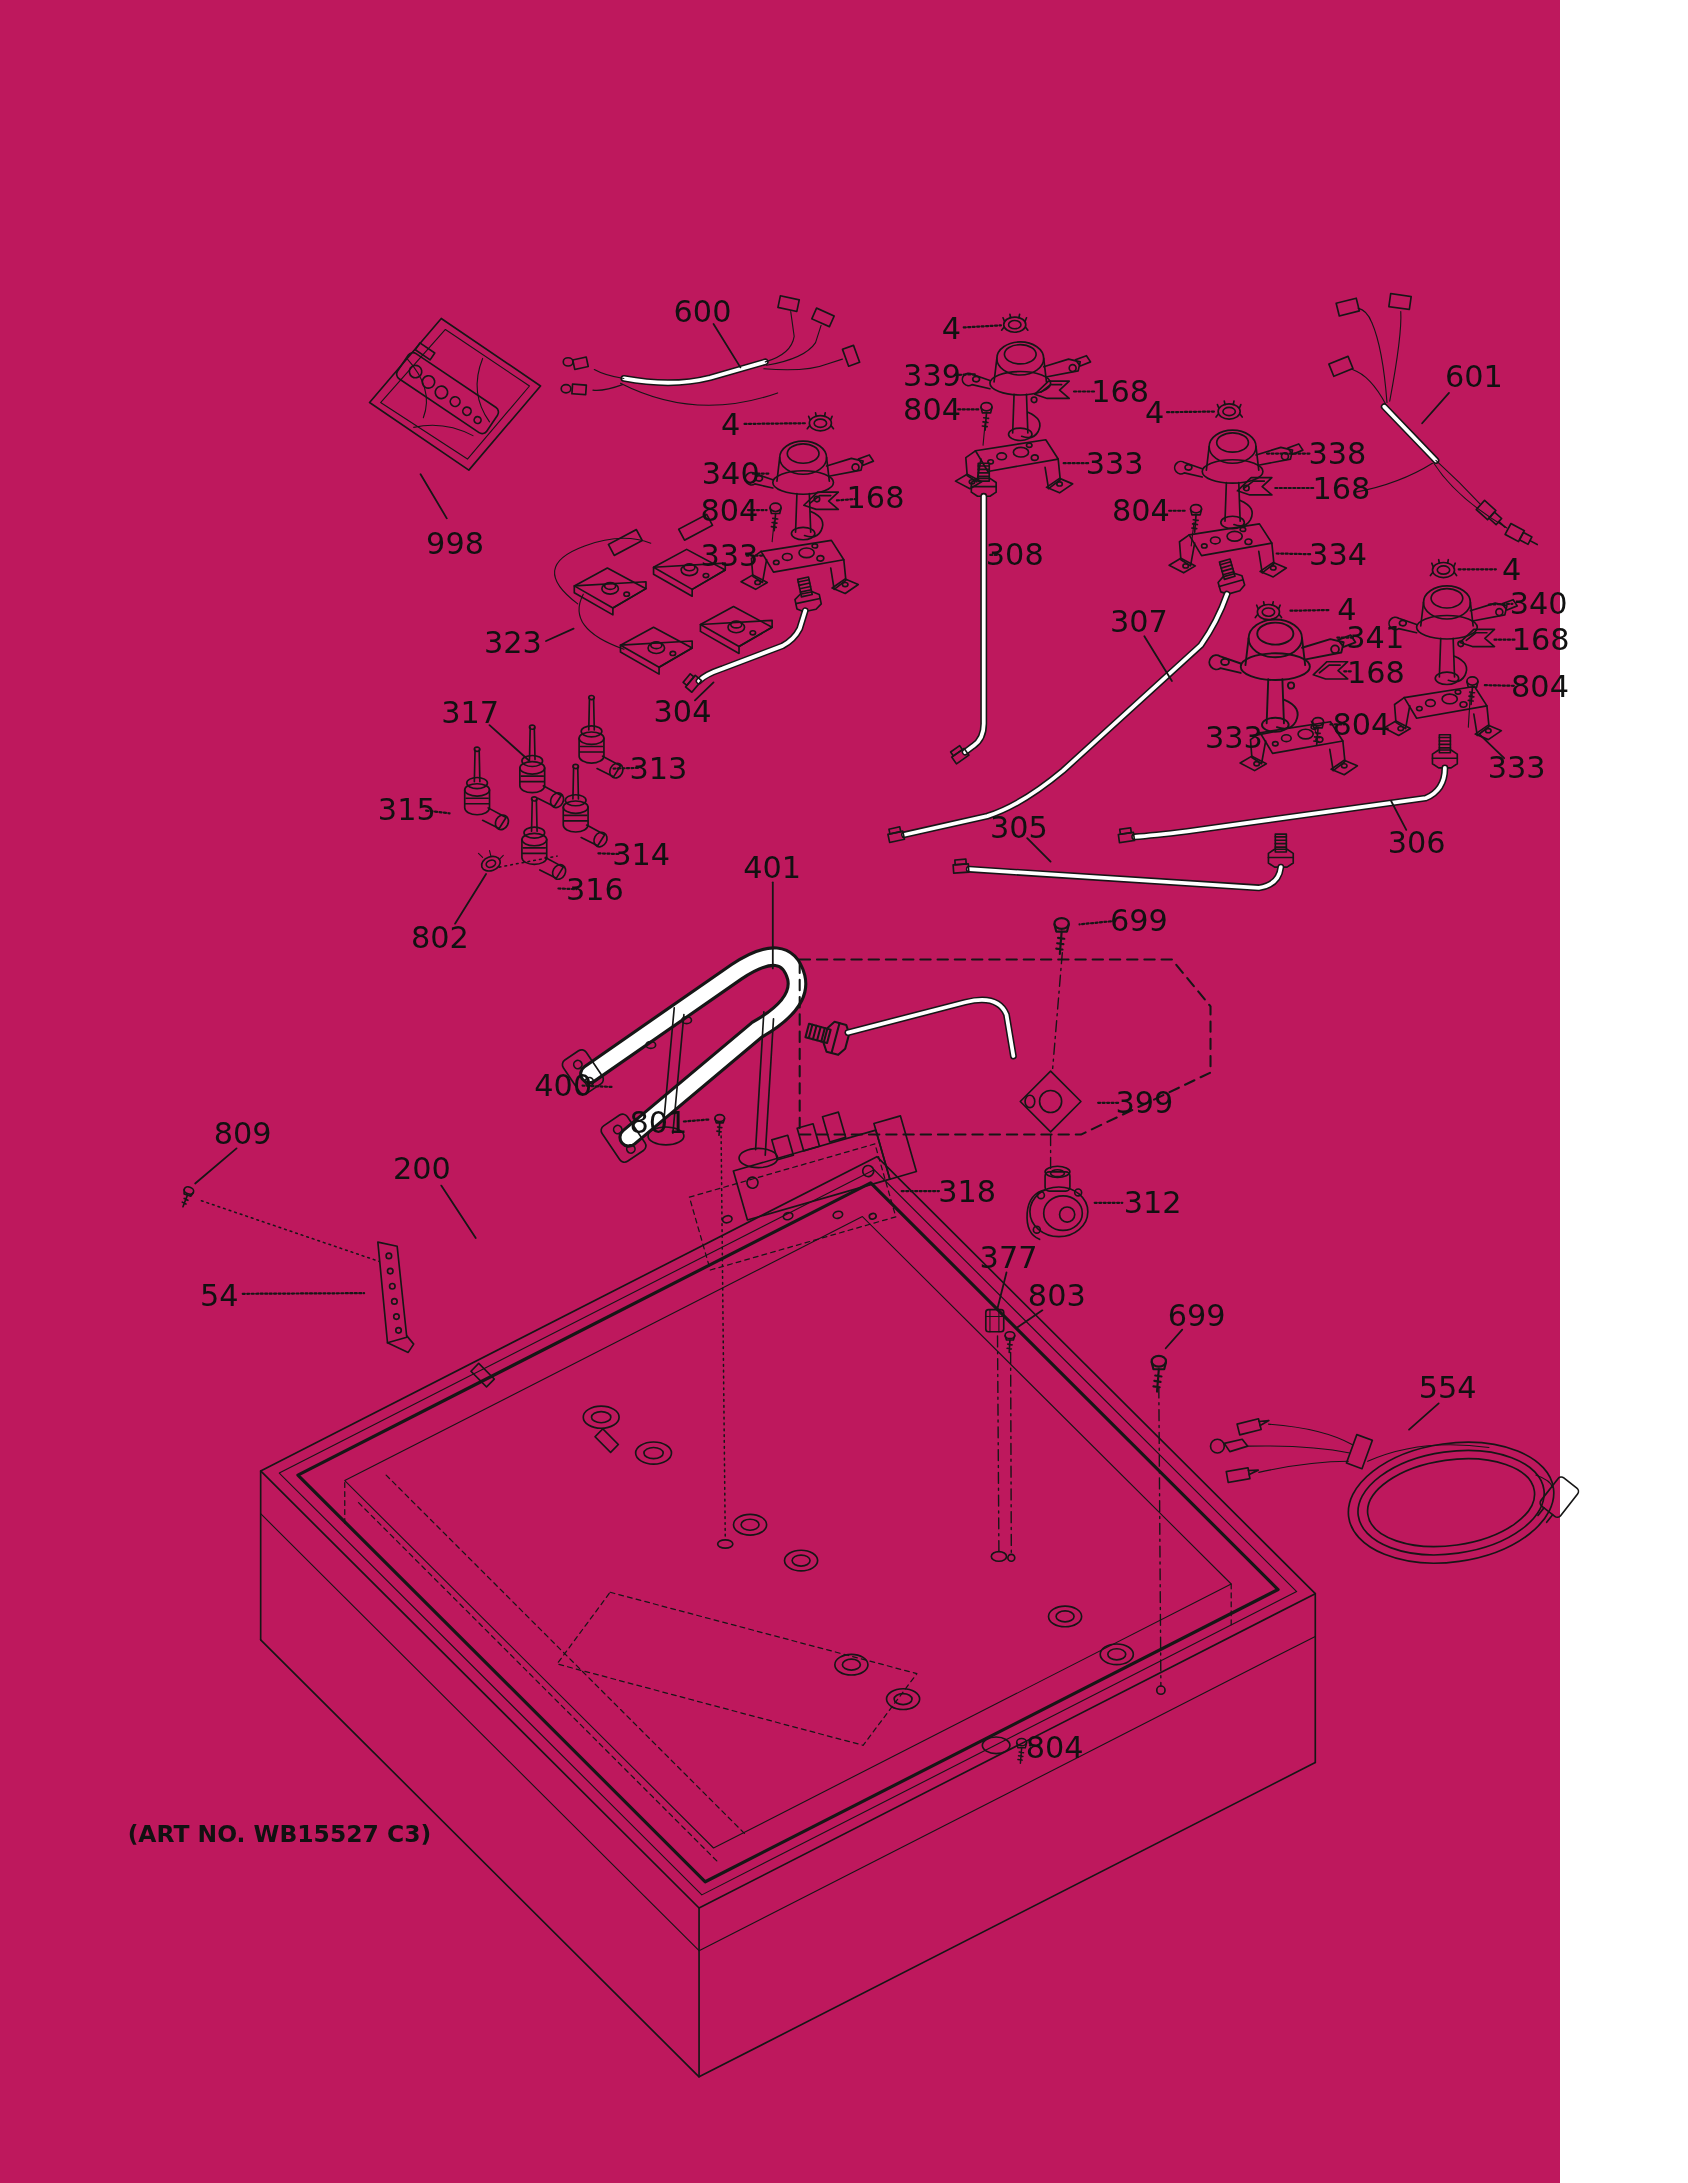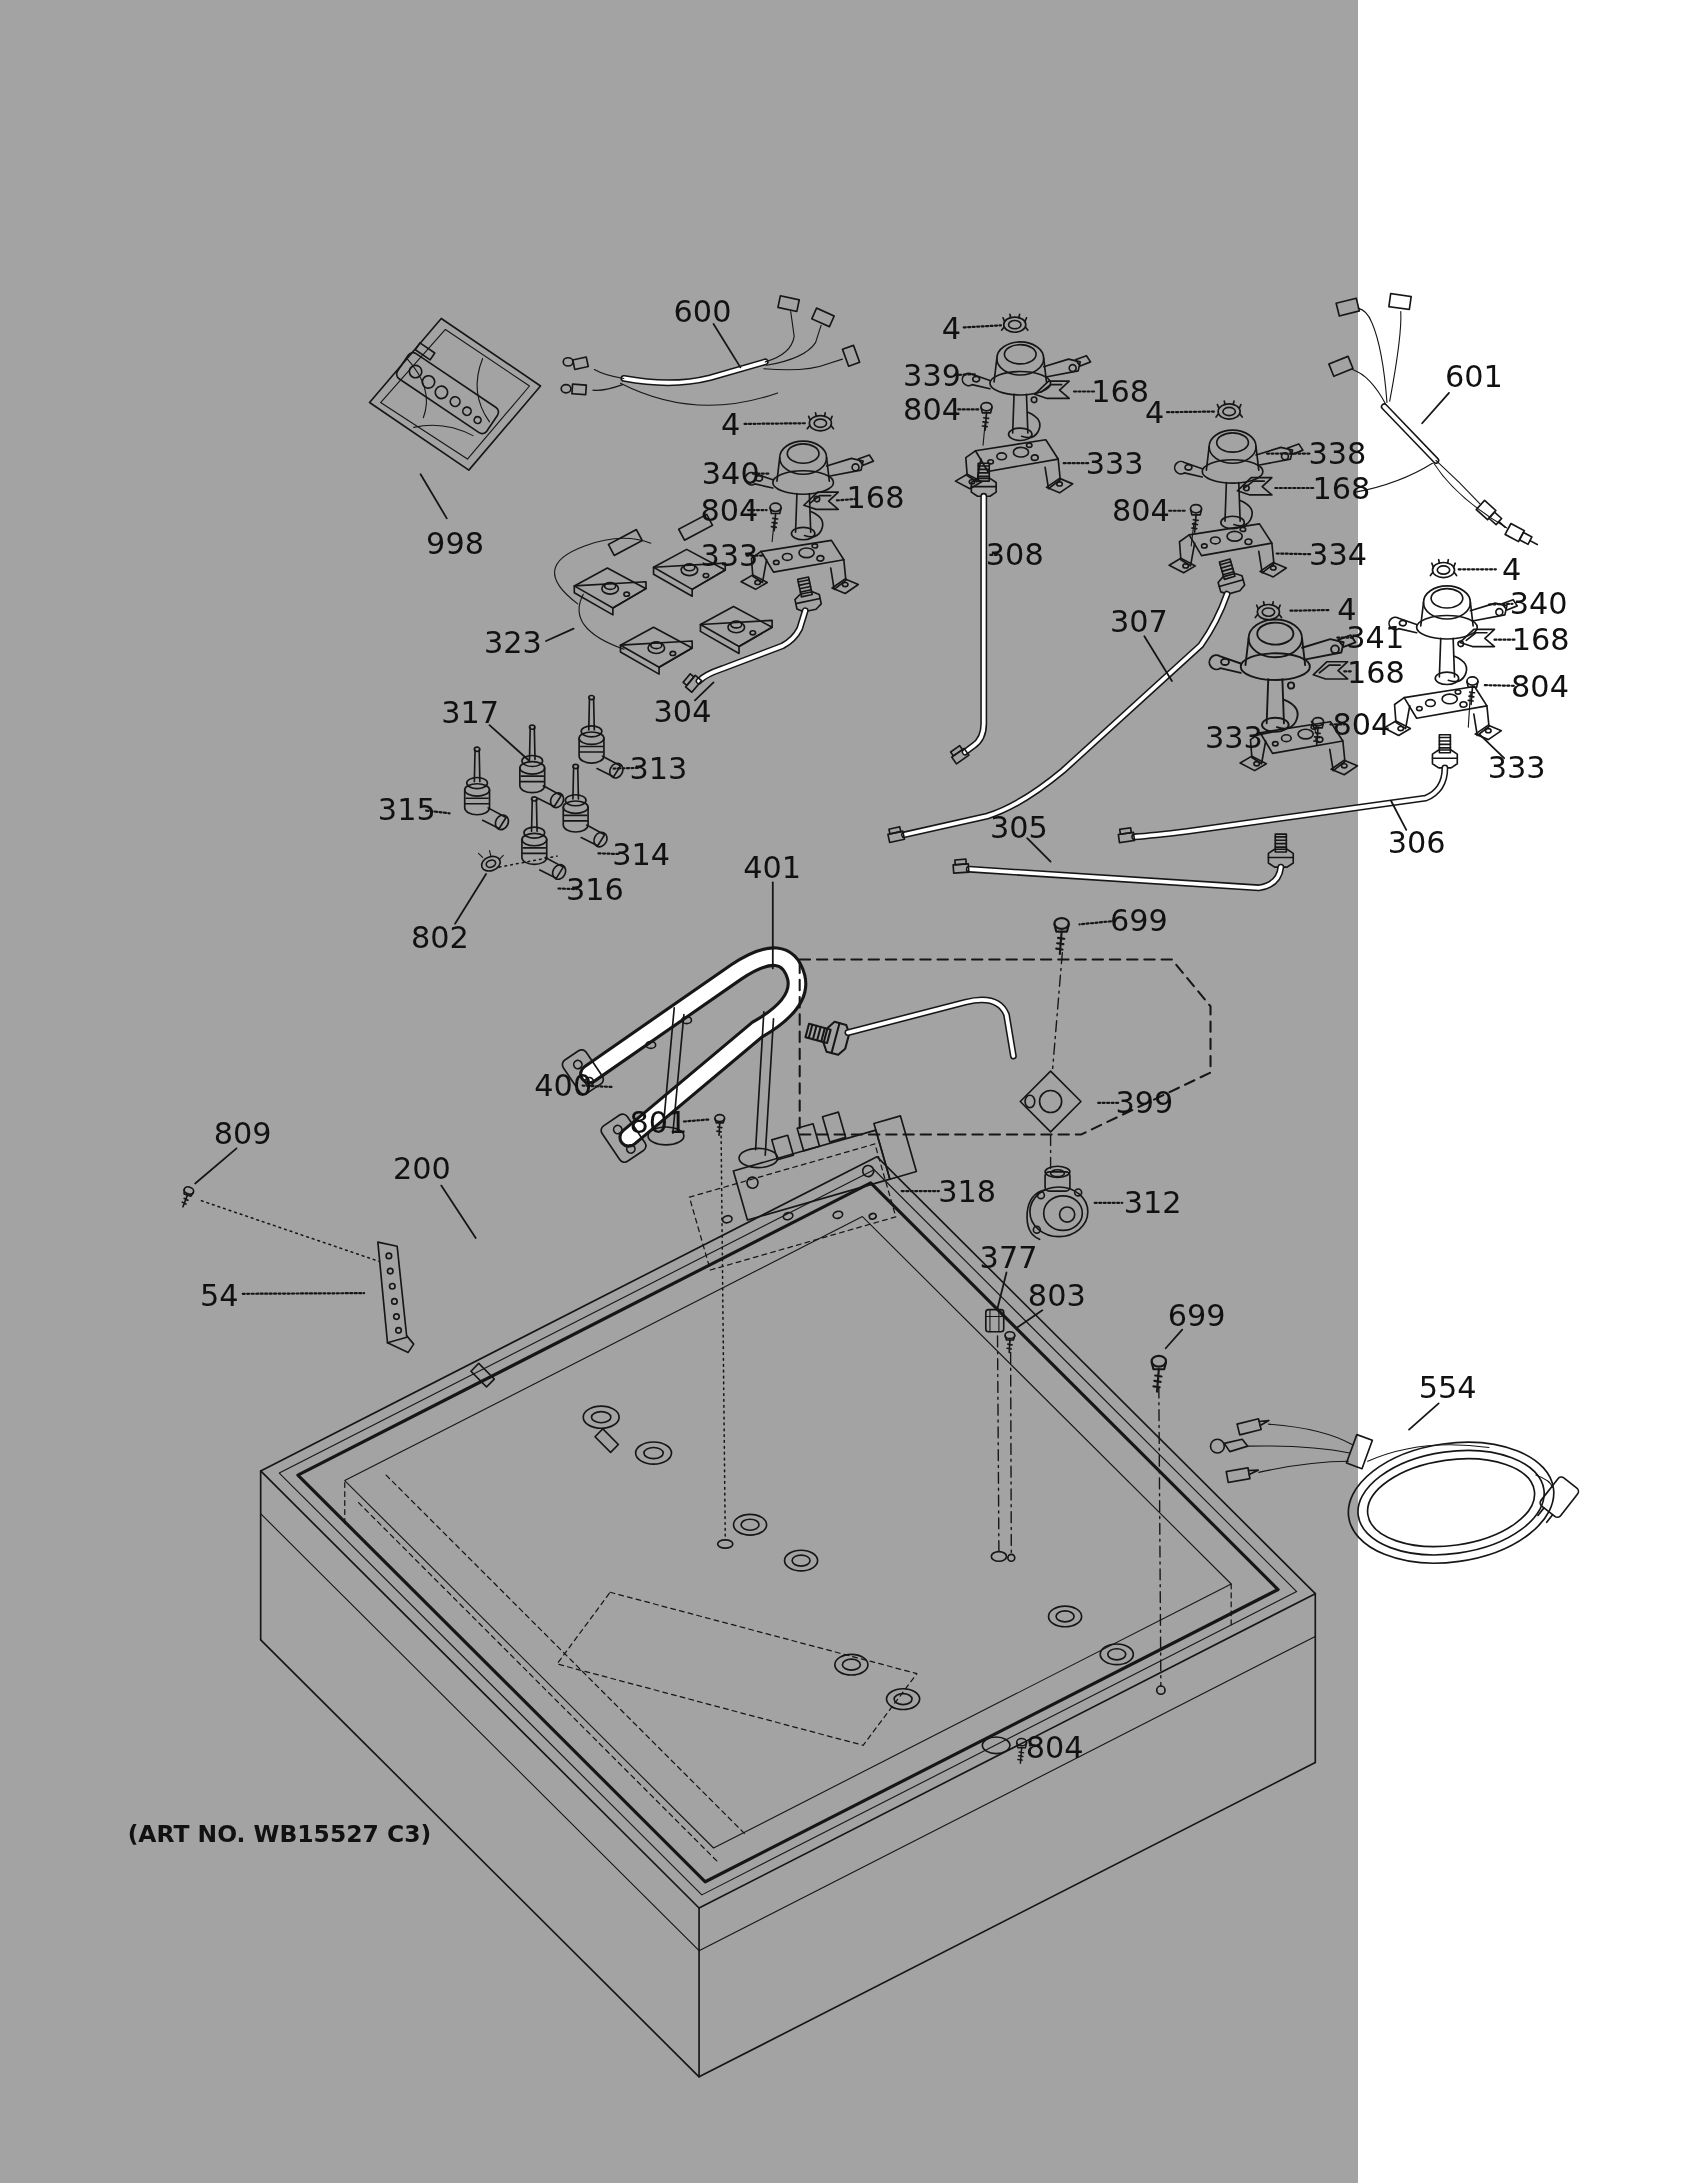--- a/index.html
+++ b/index.html
@@ -1,16 +1,16 @@
 <!DOCTYPE html>
 <html style="font-size:11px"><head>
 <meta charset="utf-8">
 <style>
   html,body{margin:0;padding:0;background:#ffffff;}
-  .page{width:1358px;height:2183px;position:relative;background:#a3a3a3;}
+  .page{width:1560px;height:2183px;position:relative;background:#be185d;}
   svg{display:block;}
   svg *{stroke:#161616;fill:none;stroke-width:2.4;stroke-linecap:round;stroke-linejoin:round;}
   text{font-family:"DejaVu Sans","Liberation Sans",sans-serif;font-size:44px;fill:#111;stroke:none !important;}
   text.art{font-size:34px;font-weight:bold;}
   .ld{stroke-dasharray:3 3.5;stroke-width:3.2;}       
   .ls{stroke-width:2.6;}                               
   .al{stroke-dasharray:16 7 3 7;stroke-width:2;}       
   .dt{stroke-dasharray:2.5 6;stroke-width:2.2;}        
   .bx{stroke-dasharray:15 10;stroke-width:3;}          
   .hd{stroke-dasharray:7 6;stroke-width:1.8;}          

